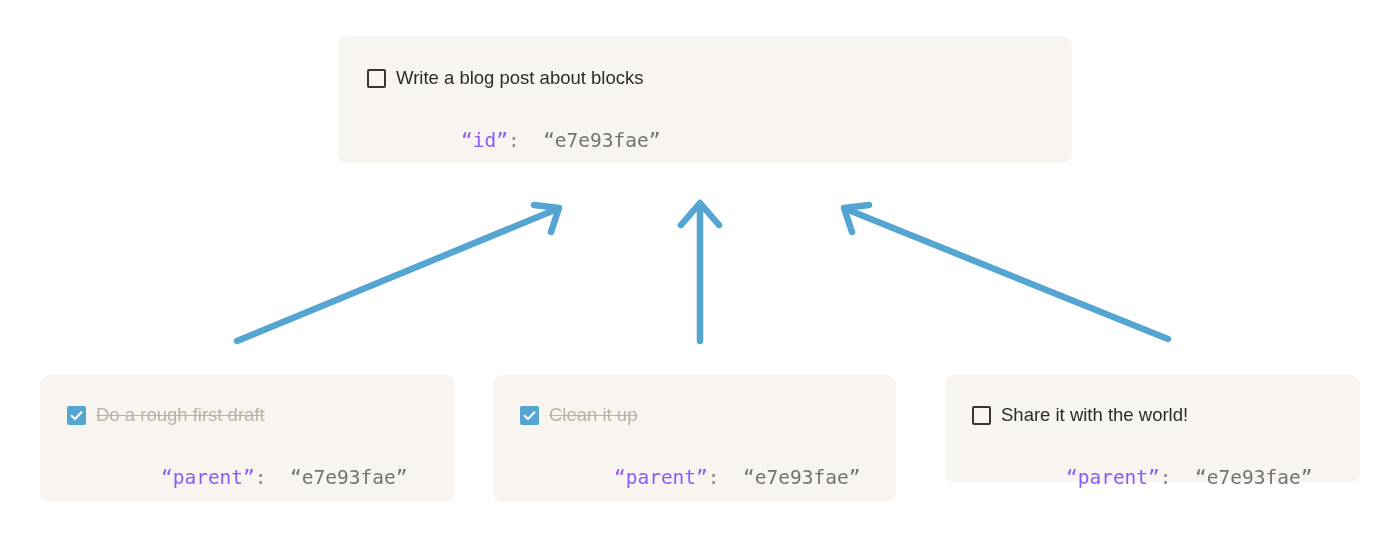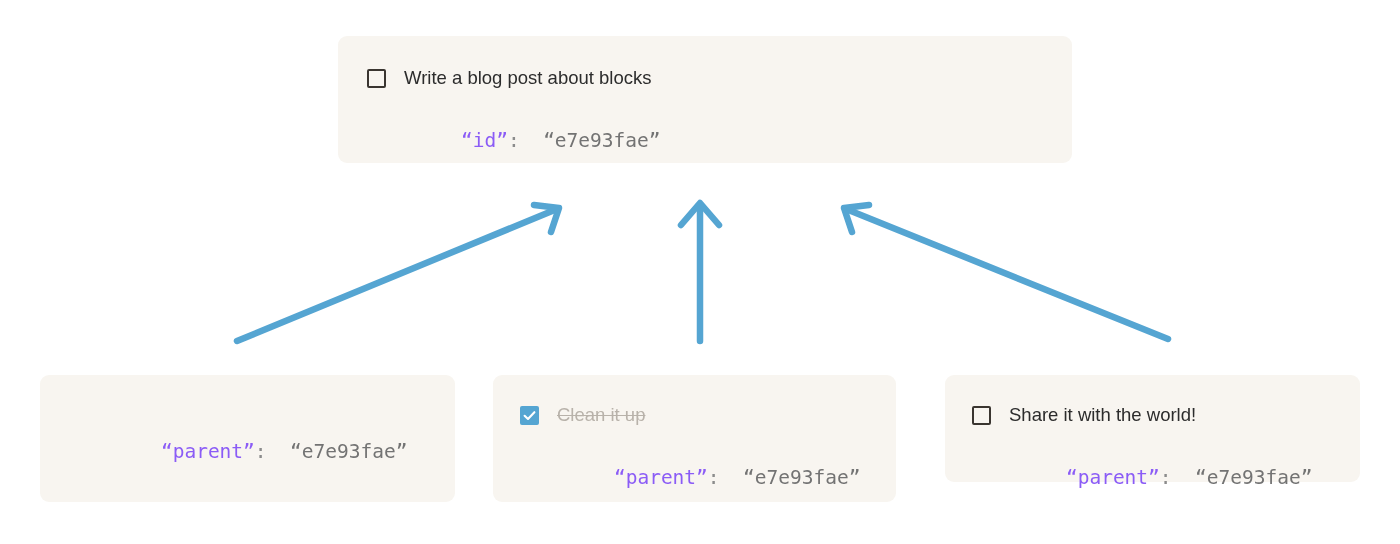--- a/index.html
+++ b/index.html
@@ -40,21 +40,21 @@
     right: 18px;
   }
   #card-child-0 .card-inner,
   #card-child-1 .card-inner,
   #card-child-2 .card-inner { left: 27px; top: 27px; }
 
   
   .todo-row {
     display: flex;
     align-items: center;
-    gap: 18px;
+    gap: 10px;
     height: 26px;
   }
   .checkbox {
     flex: 0 0 auto;
     width: 19px;
     height: 19px;
     box-sizing: border-box;
     position: relative;
     border-radius: 2px;
   }
@@ -141,20 +141,28 @@
         <span class="todo-label">Write a blog post about blocks</span>
       </div>
       <div class="json-row">
         <span class="json-key">“id”</span><span class="json-colon">:</span><span>&nbsp;&nbsp;</span><span class="json-val">“e7e93fae”</span>
       </div>
     </div>
   </div>
 
   <div class="card" id="card-child-0">
     <div class="card-inner">
+      <div class="todo-row">
+        <span class="checkbox checked">
+          <svg viewBox="0 0 15 15" aria-hidden="true">
+            <polyline points="2.6,7.8 6,11 12.4,4.2" fill="none" stroke="#ffffff" stroke-width="2.1" stroke-linecap="round" stroke-linejoin="round"></polyline>
+          </svg>
+        </span>
+        <span class="todo-label done">Do a rough first draft</span>
+      </div>
       <div class="json-row">
         <span class="json-key">“parent”</span><span class="json-colon">:</span><span>&nbsp;&nbsp;</span><span class="json-val">“e7e93fae”</span>
       </div>
     </div>
   </div>
 
   <div class="card" id="card-child-1">
     <div class="card-inner">
       <div class="todo-row">
         <span class="checkbox checked">

